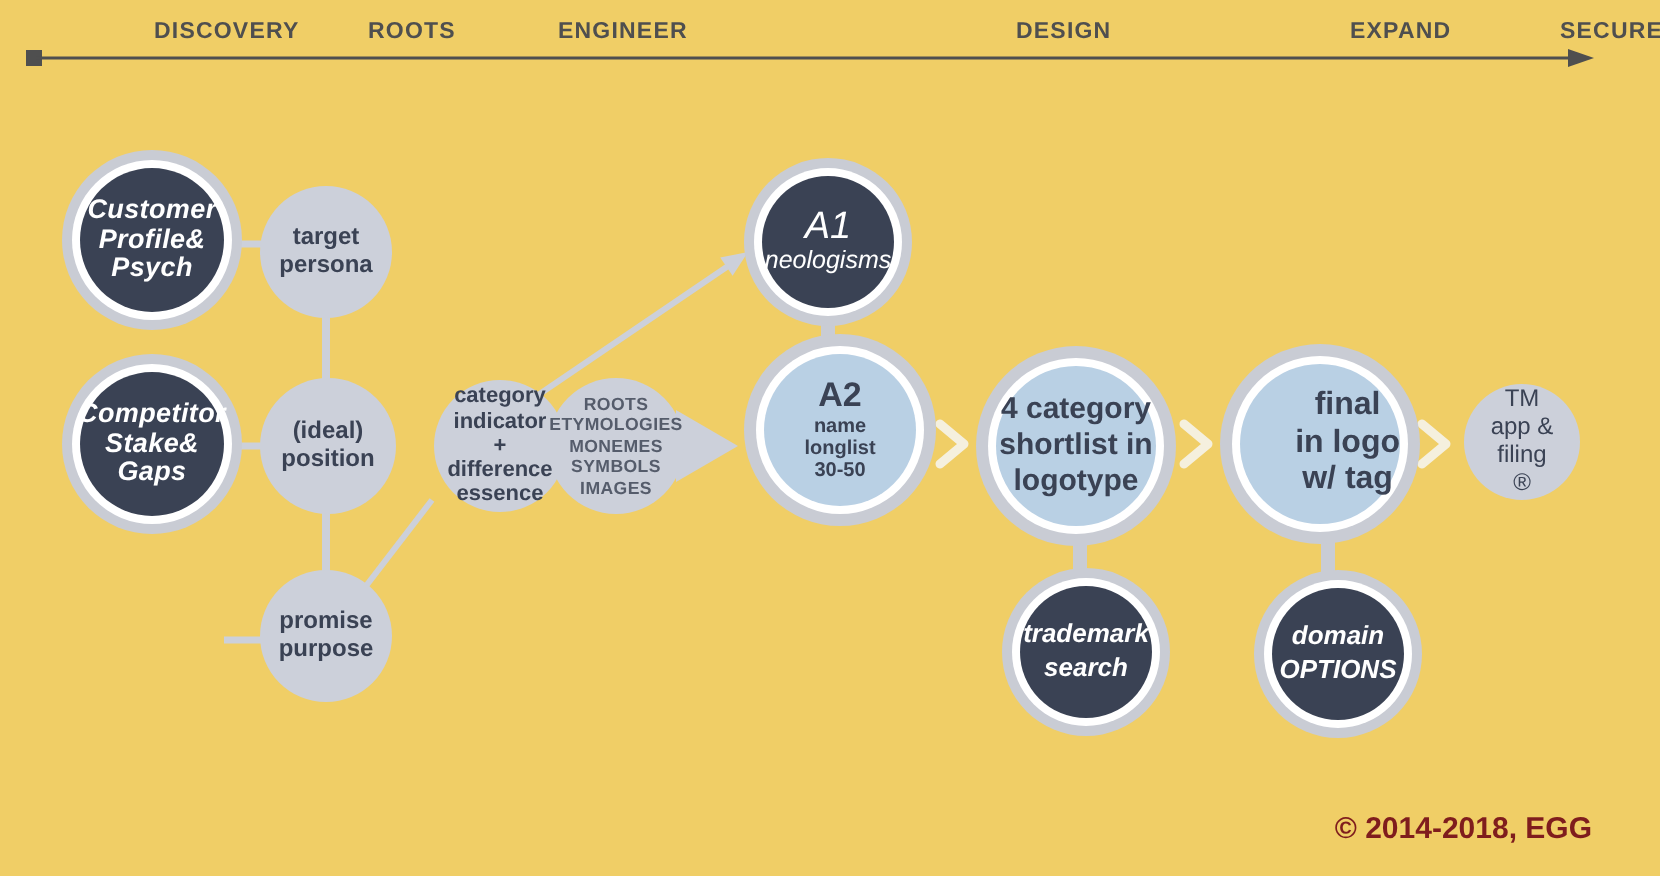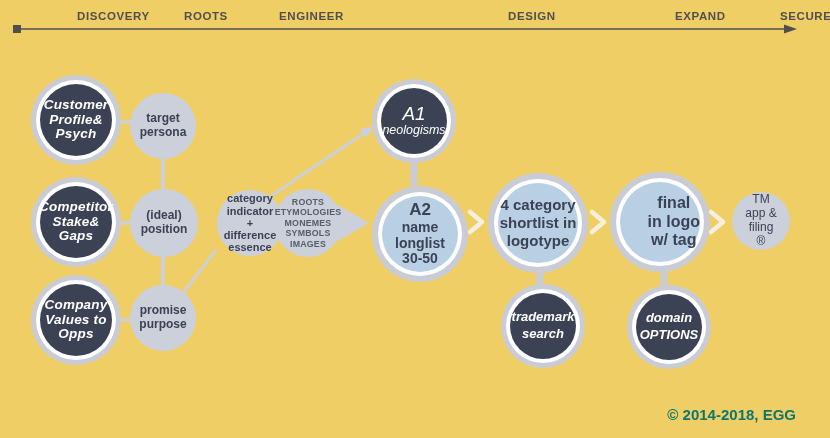--- a/index.html
+++ b/index.html
@@ -27,28 +27,28 @@
   .blue{background:#b9d0e4;color:#3a4254;
         box-shadow:0 0 0 4px #ffffff,0 0 0 10px #c9ccd4;}
   .flat{background:#ccd0da;color:#3a4254;}
   .n-left{font-size:13.5px;font-weight:600;line-height:1.08;letter-spacing:.2px;}
   .n-gray{font-size:12px;font-weight:600;line-height:1.15;}
   .n-cat{font-size:11px;font-weight:700;line-height:1.12;margin-left:16px;}
   .n-roots{font-size:8.8px;font-weight:600;line-height:1.2;color:#555c6b;letter-spacing:.2px;}
   .a1-title{font-size:19px;font-weight:500;line-height:1.05;}
   .a1-sub{font-size:12.5px;font-weight:500;line-height:1.2;}
   .a2-title{font-size:17px;font-weight:600;line-height:1.1;}
-  .a2-body{font-size:14px;font-weight:600;line-height:1.12;white-space:pre-line;}
+  .a2-body{font-size:10px;font-weight:600;line-height:1.12;white-space:pre-line;}
   .n-mid{font-size:15px;font-weight:600;line-height:1.18;}
   .n-final{font-size:16px;font-weight:600;line-height:1.18;align-items:flex-end;}
   .n-darksm{font-size:13px;font-weight:600;line-height:1.3;justify-content:center;}
   .n-tm{font-size:12px;font-weight:400;line-height:1.15;}
   .copyright{
     position:absolute;right:34px;bottom:15px;
-    font-size:15px;font-weight:600;color:#0f766e;
+    font-size:15px;font-weight:600;color:#7f1d1d;
   }
 </style>
 </head>
 <body>
 
 <div class="stage">
 
   <svg class="connectors" viewBox="0 0 830 438" xmlns="http://www.w3.org/2000/svg">
 
     <rect x="13" y="25" width="8" height="8" fill="#4f4f4f"></rect>
@@ -86,25 +86,20 @@
   <div class="node dark n-left" style="left:40px;top:84px;width:72px;height:72px">
     <span class="lbl">Customer
 Profile&amp;
 Psych</span>
   </div>
   <div class="node dark n-left" style="left:40px;top:186px;width:72px;height:72px">
     <span class="lbl">Competitor
 Stake&amp;
 Gaps</span>
   </div>
-  <div class="node dark n-left" style="left:40px;top:284px;width:72px;height:72px">
-    <span class="lbl">Company
-Values to
-Opps</span>
-  </div>
 
   <div class="node flat n-gray" style="left:130px;top:93px;width:66px;height:66px">
     <span class="lbl">target
 persona</span>
   </div>
   <div class="node flat n-gray" style="left:130px;top:189px;width:68px;height:68px">
     <span class="lbl">(ideal)
 position</span>
   </div>
   <div class="node flat n-gray" style="left:130px;top:285px;width:66px;height:66px">
@@ -124,21 +119,21 @@
 ETYMOLOGIES
 MONEMES
 SYMBOLS
 IMAGES</span>
   </div>
 
   <div class="node dark" style="left:381px;top:88px;width:66px;height:66px">
     <span class="a1-title">A1</span>
     <span class="a1-sub">neologisms</span>
   </div>
-  <div class="node blue" style="left:382px;top:196px;width:76px;height:76px">
+  <div class="node blue" style="left:382px;top:177px;width:76px;height:76px">
     <span class="a2-title">A2</span>
     <span class="a2-body">name
 longlist
 30-50</span>
   </div>
   <div class="node blue n-mid" style="left:498px;top:183px;width:80px;height:80px">
     <span class="lbl">4 category
 shortlist in
 logotype</span>
   </div>

